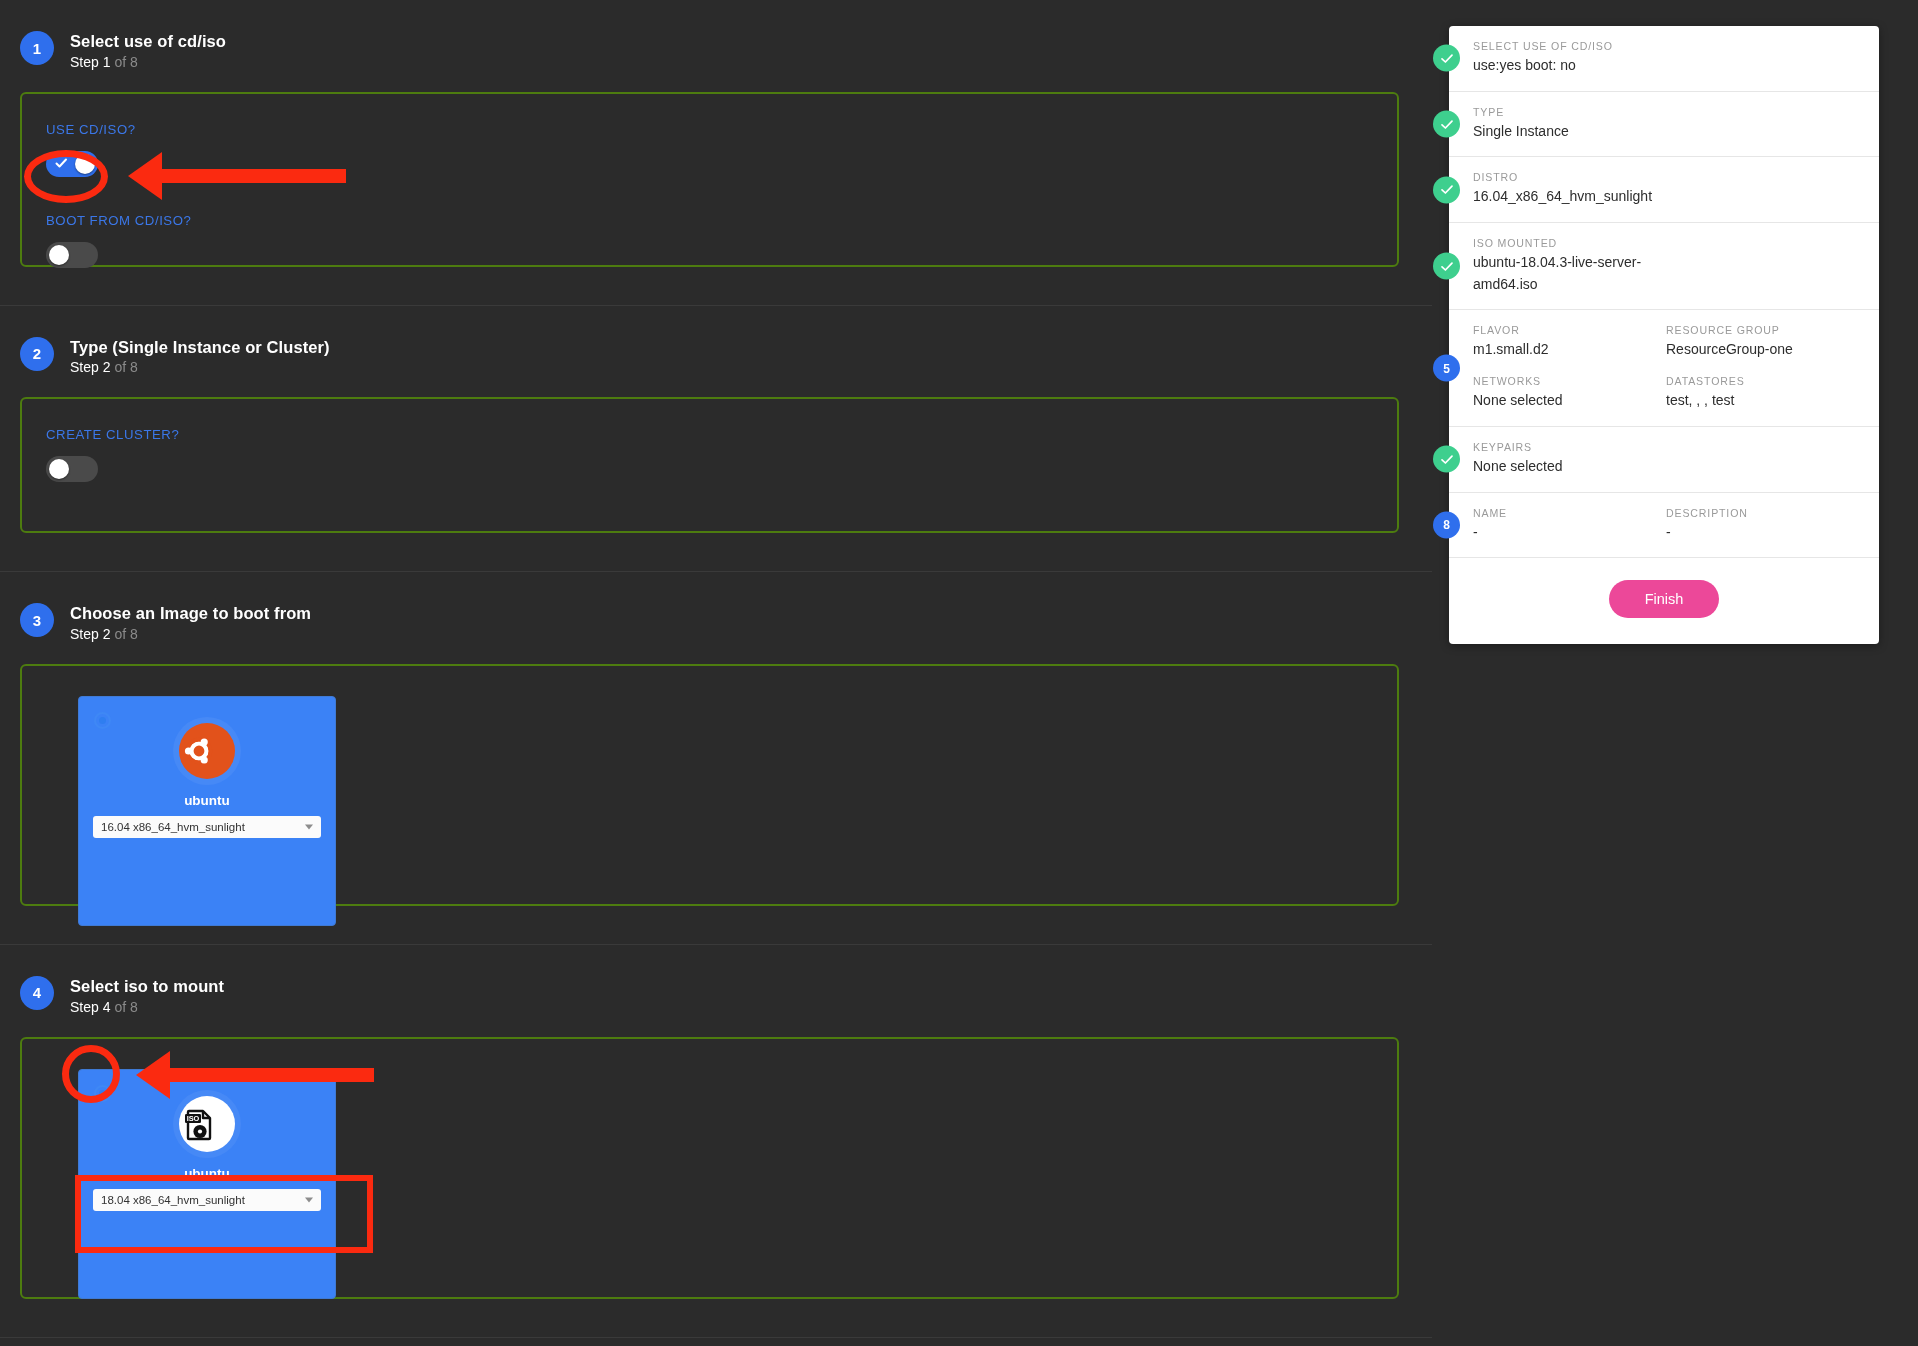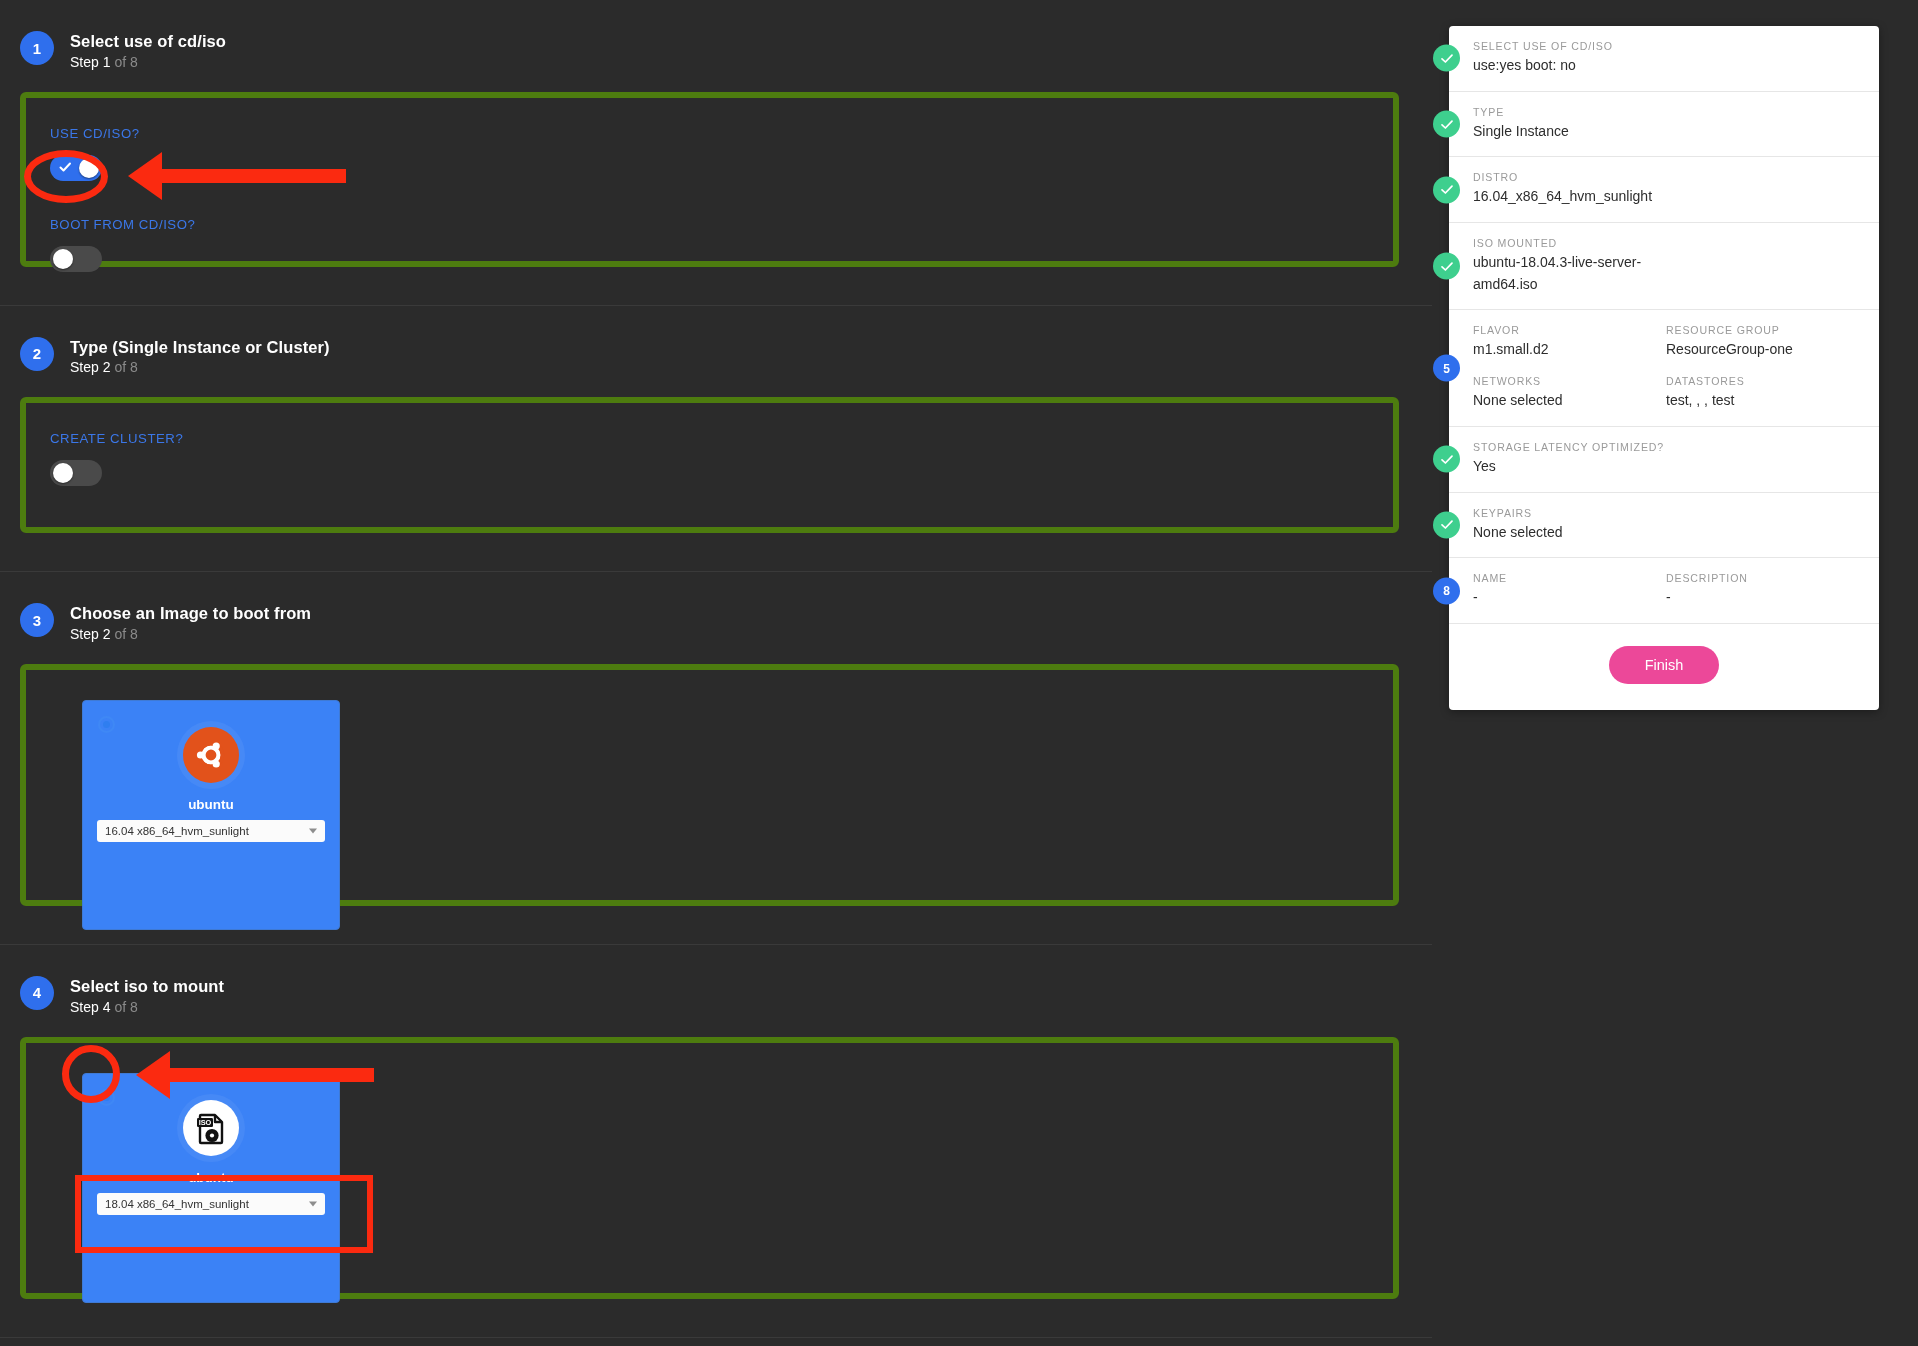--- a/index.html
+++ b/index.html
@@ -64,21 +64,21 @@
     font-size: 14px;
     color: #8c8c8c;
     font-weight: bold;
     margin-top: 2px;
   }
   .step-sub b { color: #ffffff; font-weight: normal; }
   .step-sub .dim { color: #8b8b8b; font-weight: normal; }
 
   .panel {
     margin: 0 33px 0 20px;
-    border: 6px solid #4d7c0f;
+    border: 2px solid #4d7c0f;
     border-radius: 6px;
     background: #2b2b2b;
     padding: 24px 24px 26px 24px;
   }
 
   .panel.tall-1 { height: 175px; padding-top: 28px; }
   .panel.tall-2 { height: 136px; padding-top: 28px; }
   .panel.cards { height: 242px; padding: 30px 24px; }
   .panel.cards4 { height: 262px; padding: 30px 24px; }
 
@@ -169,21 +169,20 @@
     display: flex;
     justify-content: center;
     margin-top: 12px;
   }
   .logo-circle {
     width: 56px;
     height: 56px;
     border-radius: 50%;
     display: flex;
     align-items: center;
-    justify-content: center;
     box-shadow: 0 0 0 6px rgba(255,255,255,0.06);
   }
   .logo-circle.ubuntu { background: #e2521b; }
   .logo-circle.iso    { background: #ffffff; }
 
   .card-name {
     text-align: center;
     color: #ffffff;
     font-weight: bold;
     font-size: 13.5px;
@@ -536,45 +535,30 @@
             <div class="sum-value">None selected</div>
           </div>
           <div class="sum-col">
             <div class="sum-label">DATASTORES</div>
             <div class="sum-value">test, , , test</div>
           </div>
         </div>
       </div>
     </div>
 
+
     <div class="sum-row">
       <div class="sum-mark done">
         <svg width="14" height="14" viewBox="0 0 14 14">
             <path d="M2 7.3 L5.4 10.5 L12 3.6" stroke="#ffffff" stroke-width="1.7" fill="none" stroke-linecap="round" stroke-linejoin="round"></path>
           </svg>
       </div>
       <div class="sum-block">
         <div class="sum-cols">
           <div class="sum-col">
-            <div class="sum-label">STORAGE LATENCY OPTIMIZED?</div>
-            <div class="sum-value">Yes</div>
-          </div>
-        </div>
-      </div>
-    </div>
-
-    <div class="sum-row">
-      <div class="sum-mark done">
-        <svg width="14" height="14" viewBox="0 0 14 14">
-            <path d="M2 7.3 L5.4 10.5 L12 3.6" stroke="#ffffff" stroke-width="1.7" fill="none" stroke-linecap="round" stroke-linejoin="round"></path>
-          </svg>
-      </div>
-      <div class="sum-block">
-        <div class="sum-cols">
-          <div class="sum-col">
             <div class="sum-label">KEYPAIRS</div>
             <div class="sum-value">None selected</div>
           </div>
         </div>
       </div>
     </div>
 
     <div class="sum-row">
       <div class="sum-mark num">8</div>
       <div class="sum-block">

